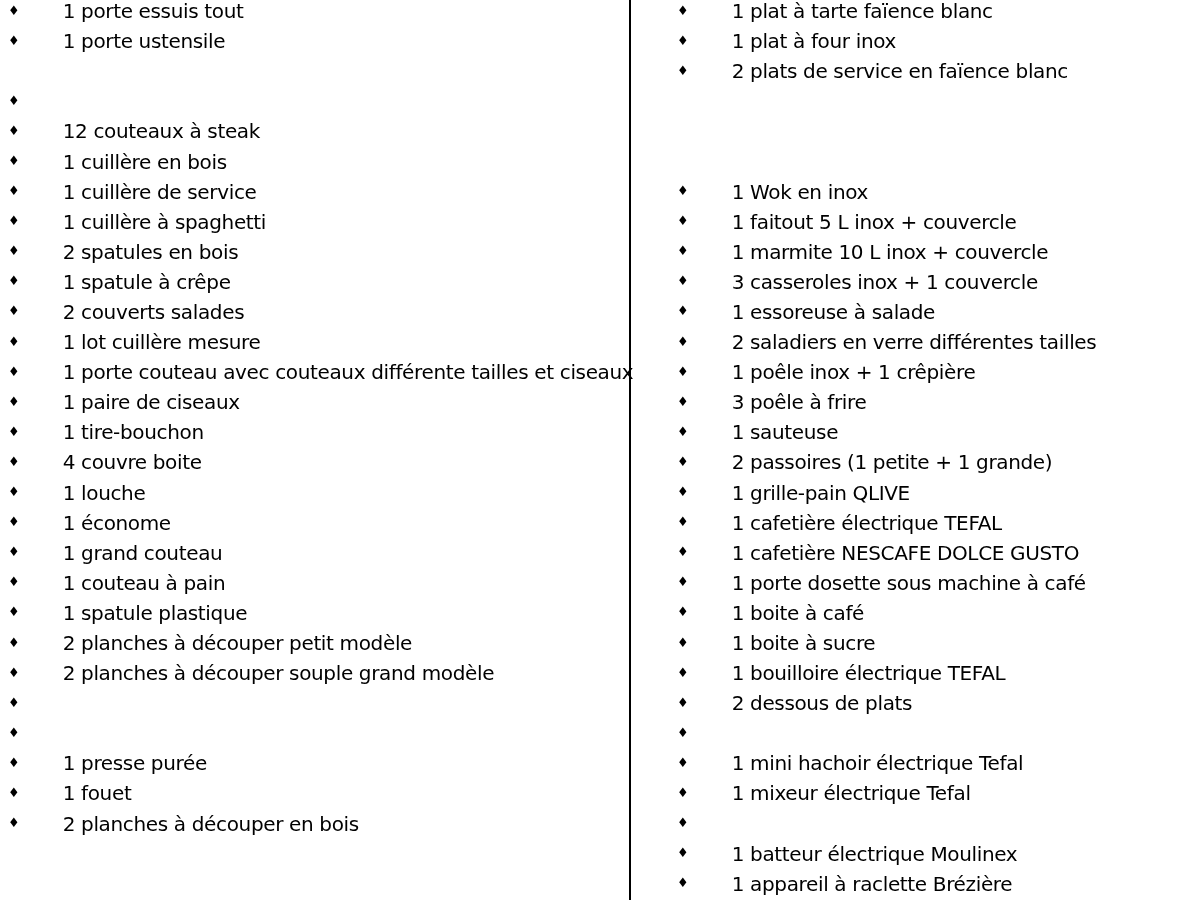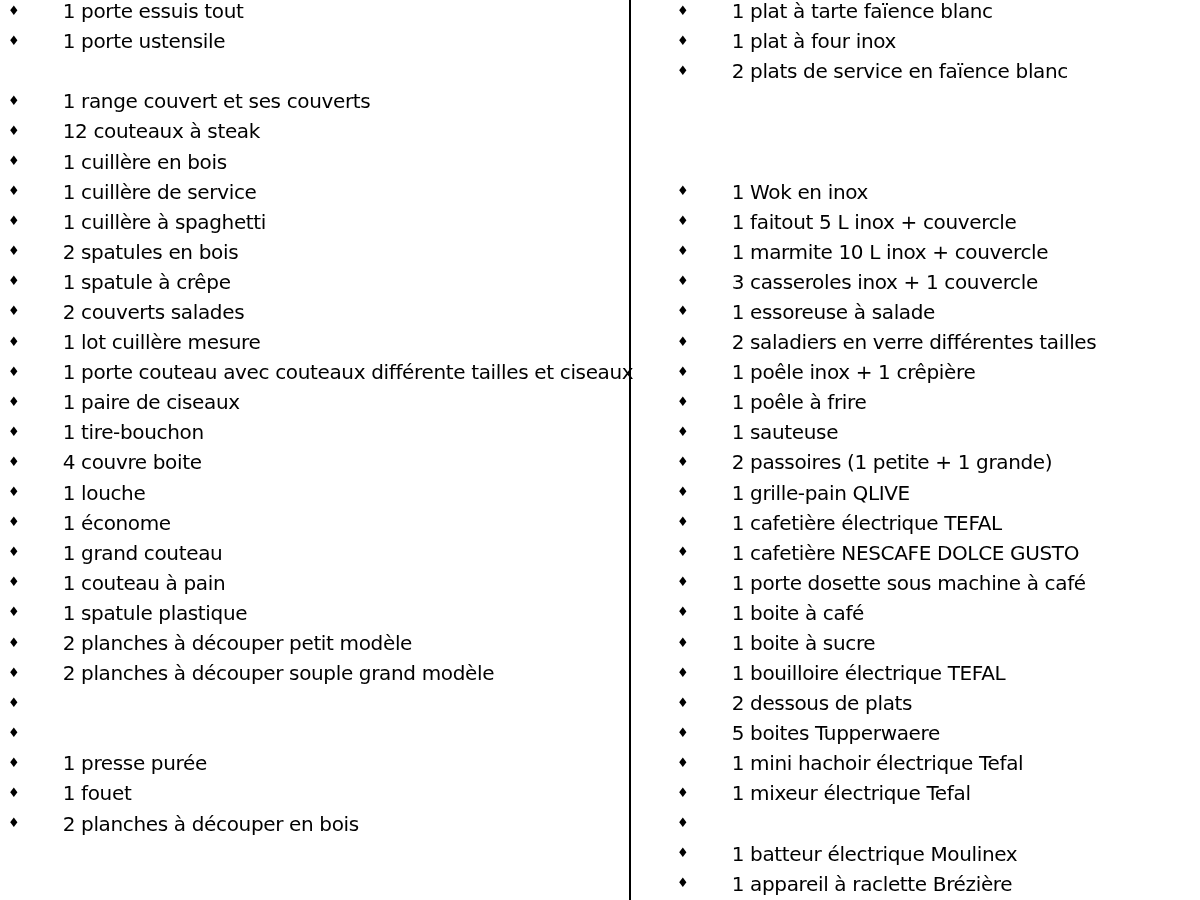--- a/index.html
+++ b/index.html
@@ -74,21 +74,20 @@
       <div class="row">
         <span class="bullet">♦</span>
         <span class="item-text">1 porte ustensile</span>
       </div>
       <div class="row empty">
         <span class="bullet">♦</span>
         <span class="item-text"></span>
       </div>
       <div class="row">
         <span class="bullet">♦</span>
-        <span class="item-text">1 range couvert et ses couverts</span>
       </div>
       <div class="row">
         <span class="bullet">♦</span>
         <span class="item-text">12 couteaux à steak</span>
       </div>
       <div class="row">
         <span class="bullet">♦</span>
         <span class="item-text">1 cuillère en bois</span>
       </div>
       <div class="row">
@@ -227,21 +226,21 @@
       <div class="row">
         <span class="bullet">♦</span>
         <span class="item-text">2 saladiers en verre différentes tailles</span>
       </div>
       <div class="row">
         <span class="bullet">♦</span>
         <span class="item-text">1 poêle inox + 1 crêpière</span>
       </div>
       <div class="row">
         <span class="bullet">♦</span>
-        <span class="item-text">1 poêle à frire</span>
+        <span class="item-text">3 poêle à frire</span>
       </div>
       <div class="row">
         <span class="bullet">♦</span>
         <span class="item-text">1 sauteuse</span>
       </div>
       <div class="row">
         <span class="bullet">♦</span>
         <span class="item-text">2 passoires (1 petite + 1 grande)</span>
       </div>
       <div class="row">
@@ -271,21 +270,20 @@
       <div class="row">
         <span class="bullet">♦</span>
         <span class="item-text">1 bouilloire électrique TEFAL</span>
       </div>
       <div class="row">
         <span class="bullet">♦</span>
         <span class="item-text">2 dessous de plats</span>
       </div>
       <div class="row">
         <span class="bullet">♦</span>
-        <span class="item-text">5 boites Tupperwaere</span>
       </div>
       <div class="row">
         <span class="bullet">♦</span>
         <span class="item-text">1 mini hachoir électrique Tefal</span>
       </div>
       <div class="row">
         <span class="bullet">♦</span>
         <span class="item-text">1 mixeur électrique Tefal</span>
       </div>
       <div class="row">

